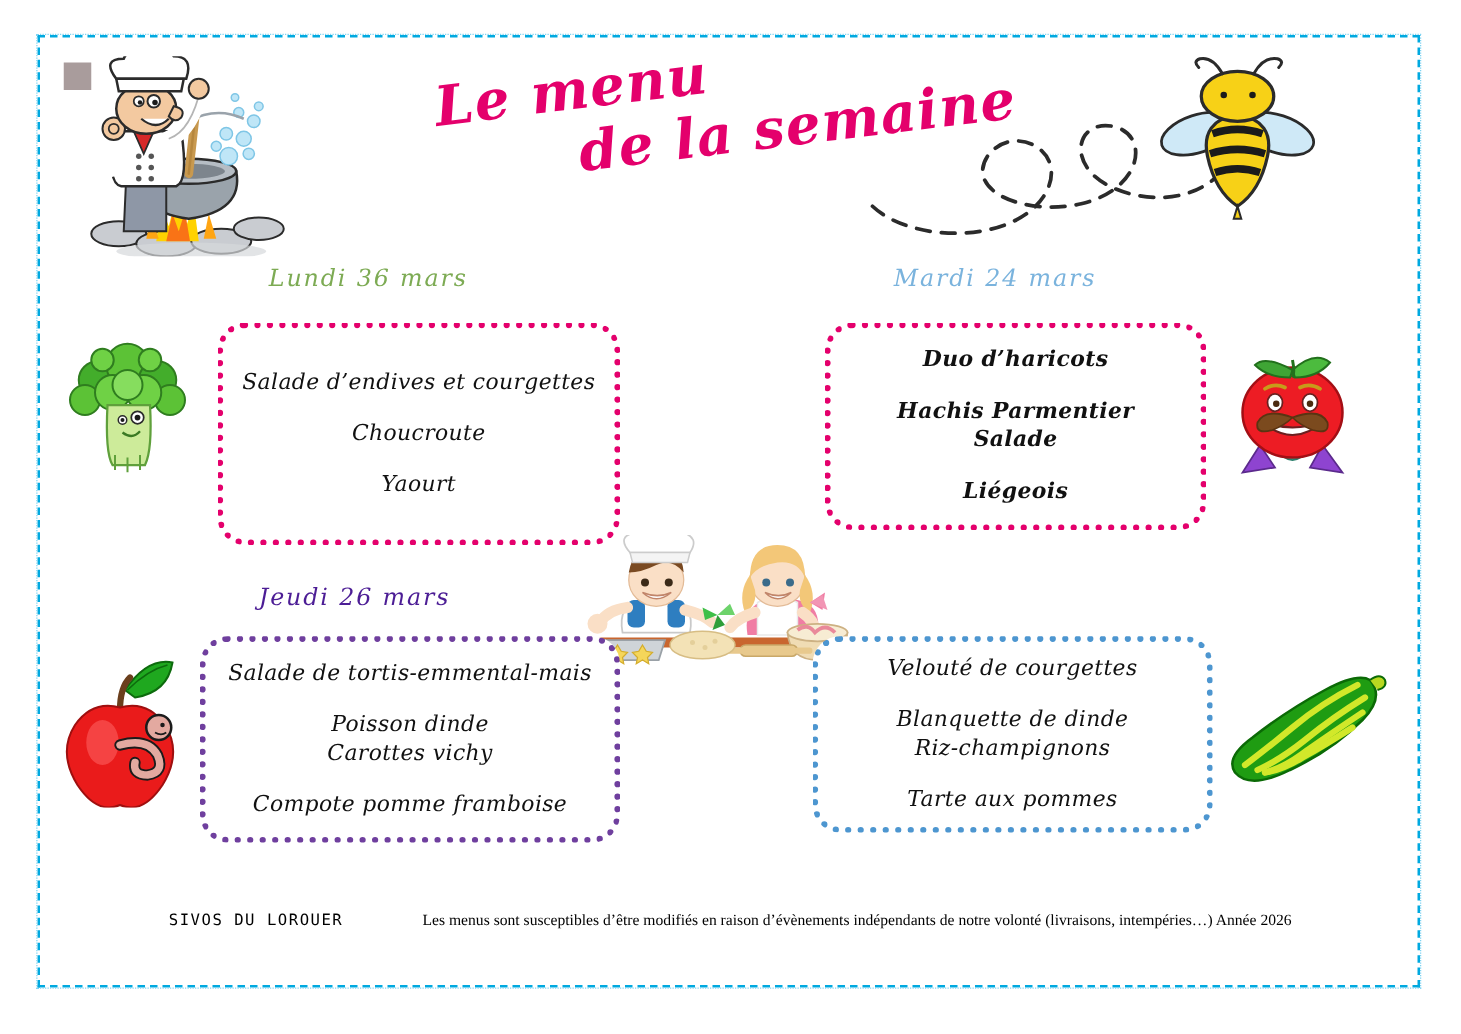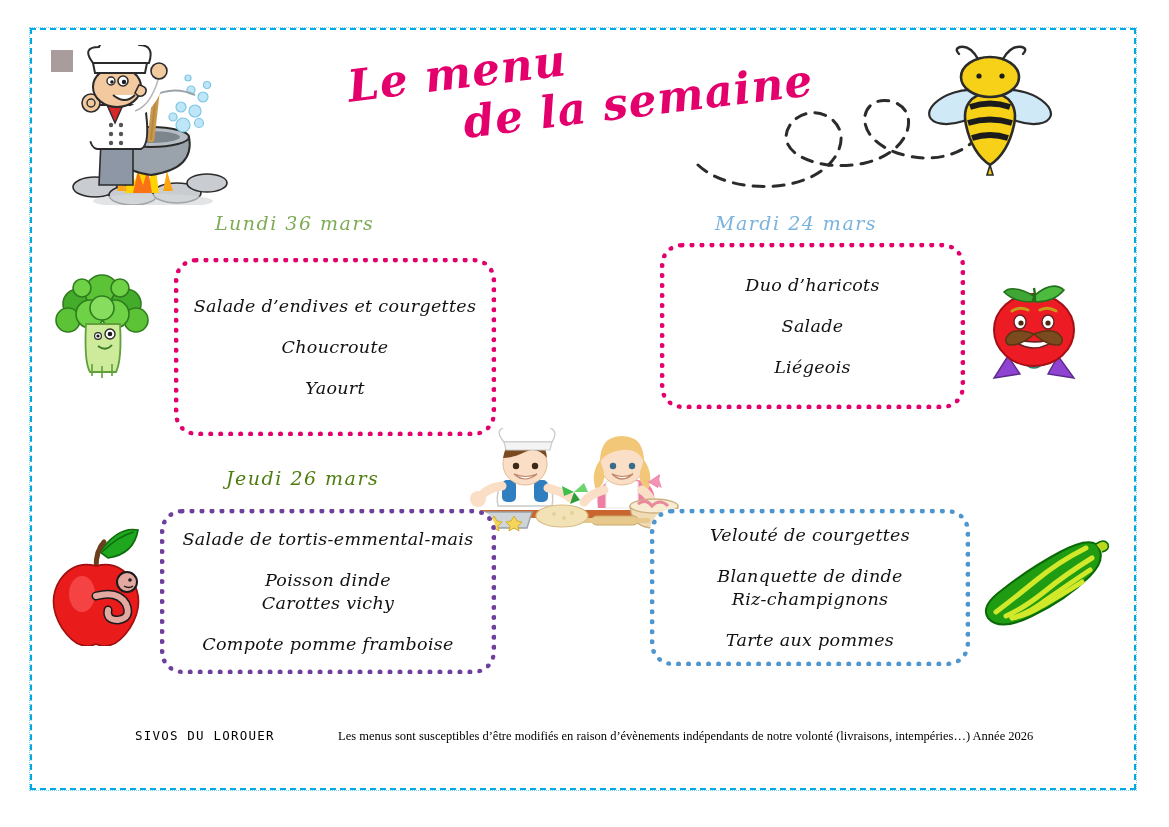--- a/index.html
+++ b/index.html
@@ -77,21 +77,21 @@
   .day-title {
     position: absolute;
     font-family: "DejaVu Serif", serif;
     font-style: italic;
     font-size: 19px;
     letter-spacing: 1.5px;
     white-space: nowrap;
   }
   #day-title-lundi    { left: 215px; top: 212px; color: #7dab54; }
   #day-title-mardi    { left: 715px; top: 212px; color: #7ab3dd; }
-  #day-title-jeudi    { left: 226px; top: 467px; color: #4d7c0f; }
+  #day-title-jeudi    { left: 207px; top: 467px; color: #4c1d95; }
   #day-title-vendredi { left: 698px; top: 467px; color: #f2327c; }
 
   
   .menu-box {
     position: absolute;
     box-sizing: border-box;
     background: #ffffff;
     border-radius: 22px;
     border-style: dotted;
     border-width: 5px;
@@ -112,22 +112,23 @@
   }
   .menu-group { margin: 9px 0; }
   .menu-group:first-child { margin-top: 4px; }
   .menu-group:last-child  { margin-bottom: 4px; }
 
   #menu-box-lundi {
     left: 174px; top: 258px; width: 322px; height: 178px;
     border-color: #e4006c;
   }
   #menu-box-mardi {
-    left: 660px; top: 243px; width: 305px; height: 166px;
+    left: 660px; top: 258px; width: 305px; height: 166px;
     border-color: #e4006c;
+    font-weight: bold;
   }
   #menu-box-jeudi {
     left: 160px; top: 509px; width: 336px; height: 165px;
     border-color: #6f3f9e;
   }
   #menu-box-vendredi {
     left: 650px; top: 509px; width: 320px; height: 157px;
     border-color: #4d96d0;
   }
 
@@ -442,20 +443,21 @@
     <div class="menu-group">
       <div class="menu-line">Yaourt</div>
     </div>
   </div>
 
   <div class="menu-box" id="menu-box-mardi">
     <div class="menu-group">
       <div class="menu-line">Duo d’haricots</div>
     </div>
     <div class="menu-group">
+      <div class="menu-line">Hachis Parmentier</div>
       <div class="menu-line">Salade</div>
     </div>
     <div class="menu-group">
       <div class="menu-line">Liégeois</div>
     </div>
   </div>
 
   <div class="menu-box" id="menu-box-jeudi">
     <div class="menu-group">
       <div class="menu-line">Salade de tortis-emmental-mais</div>

